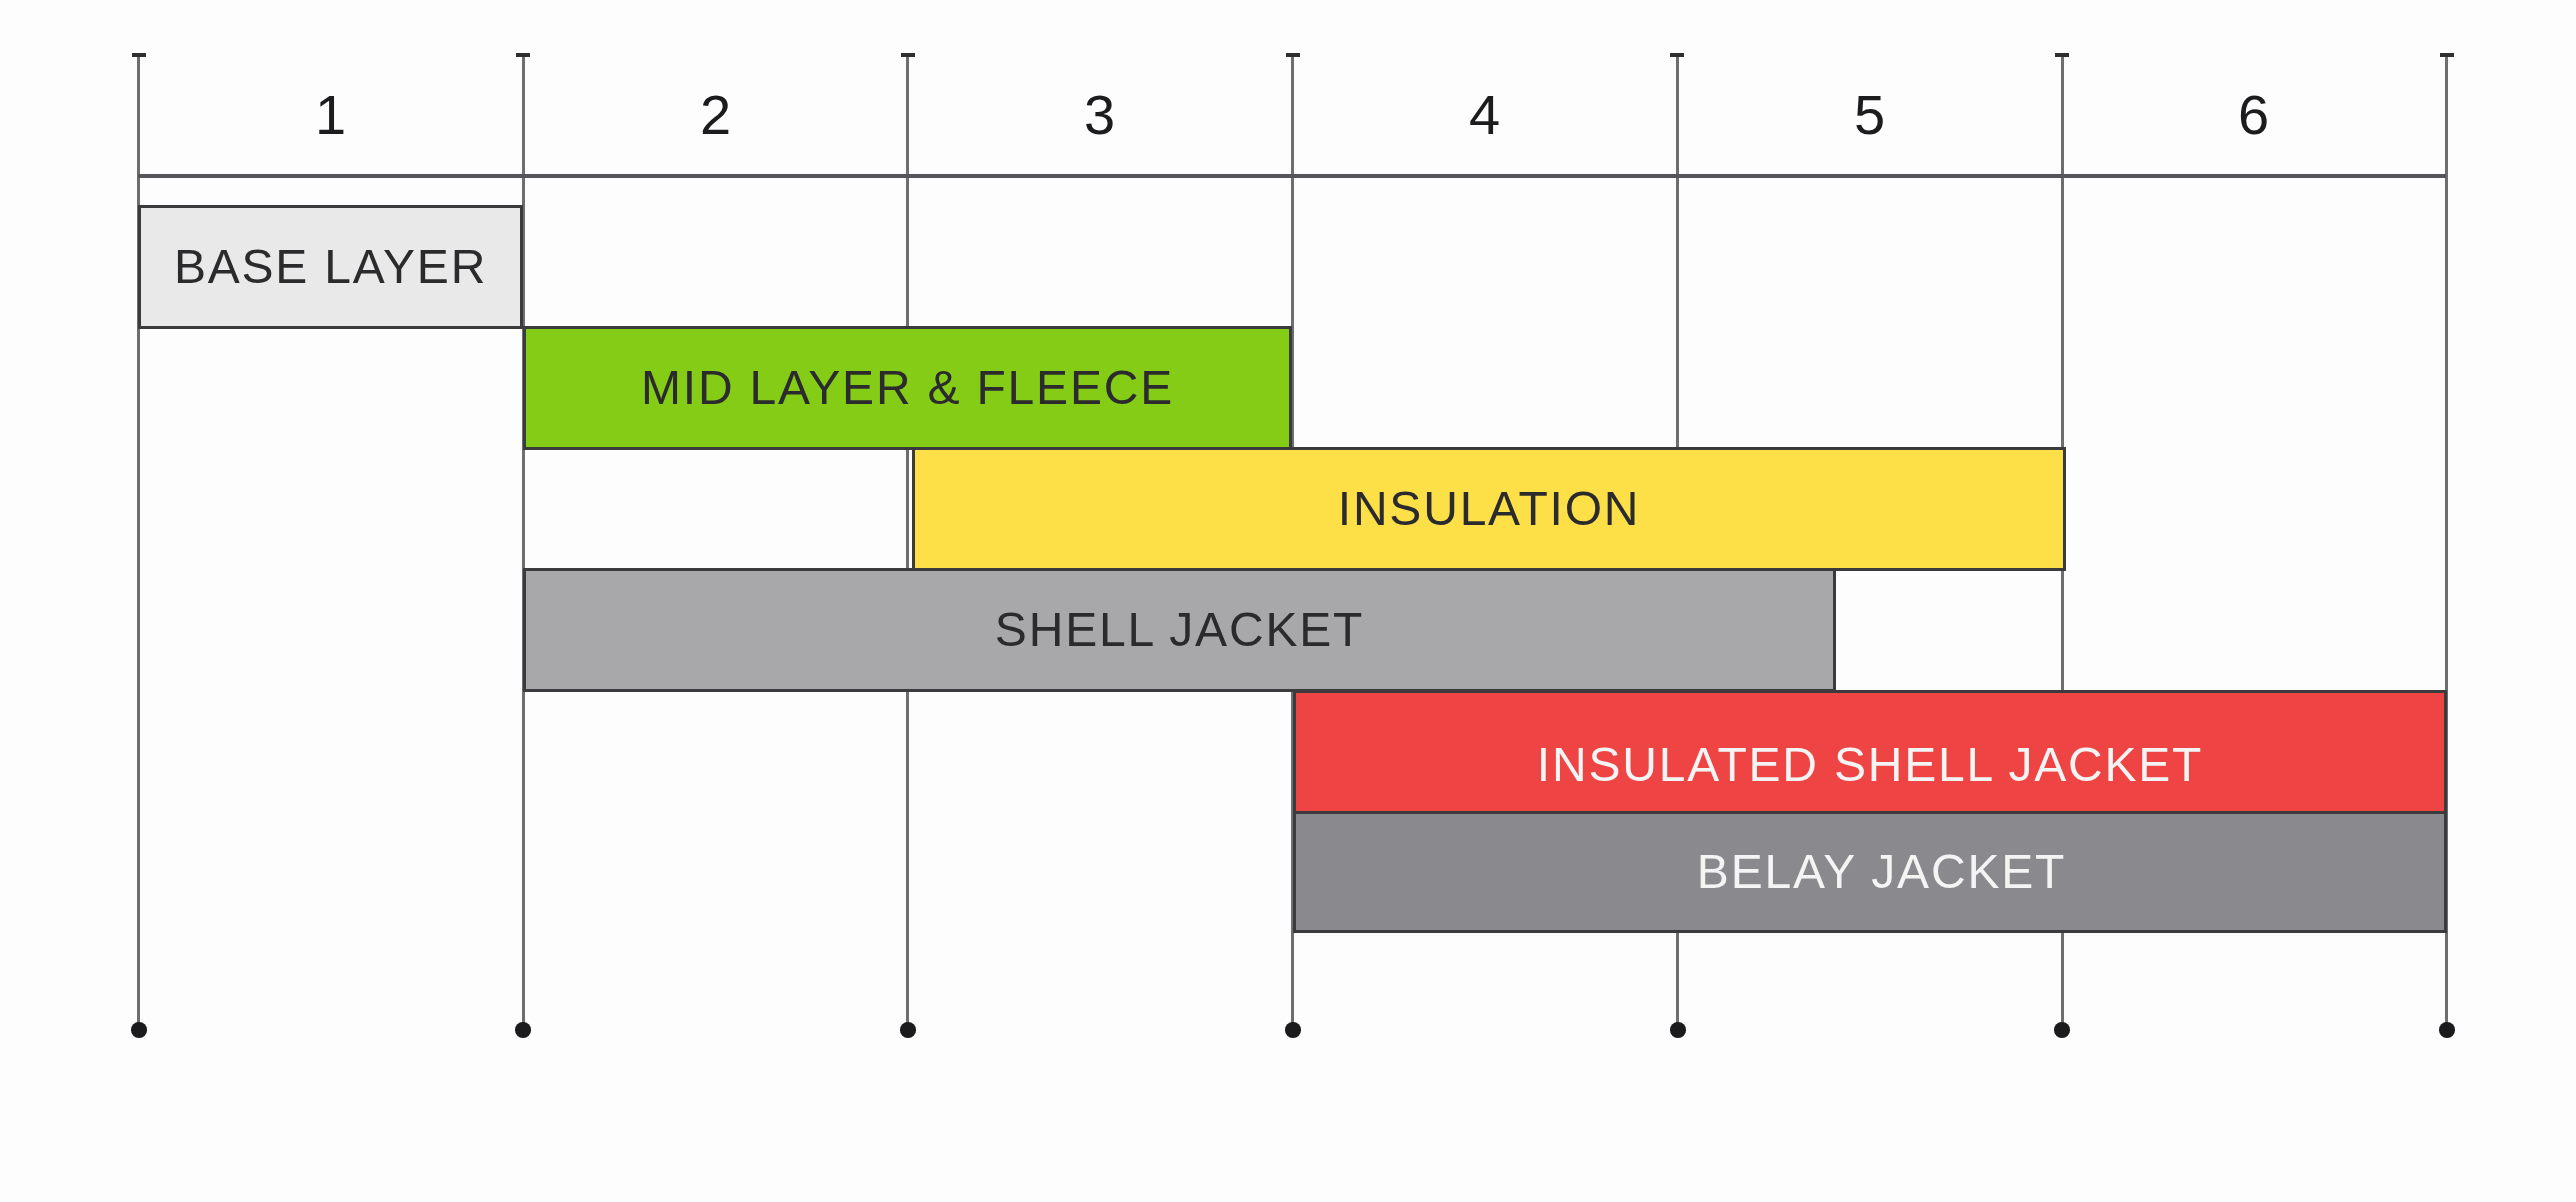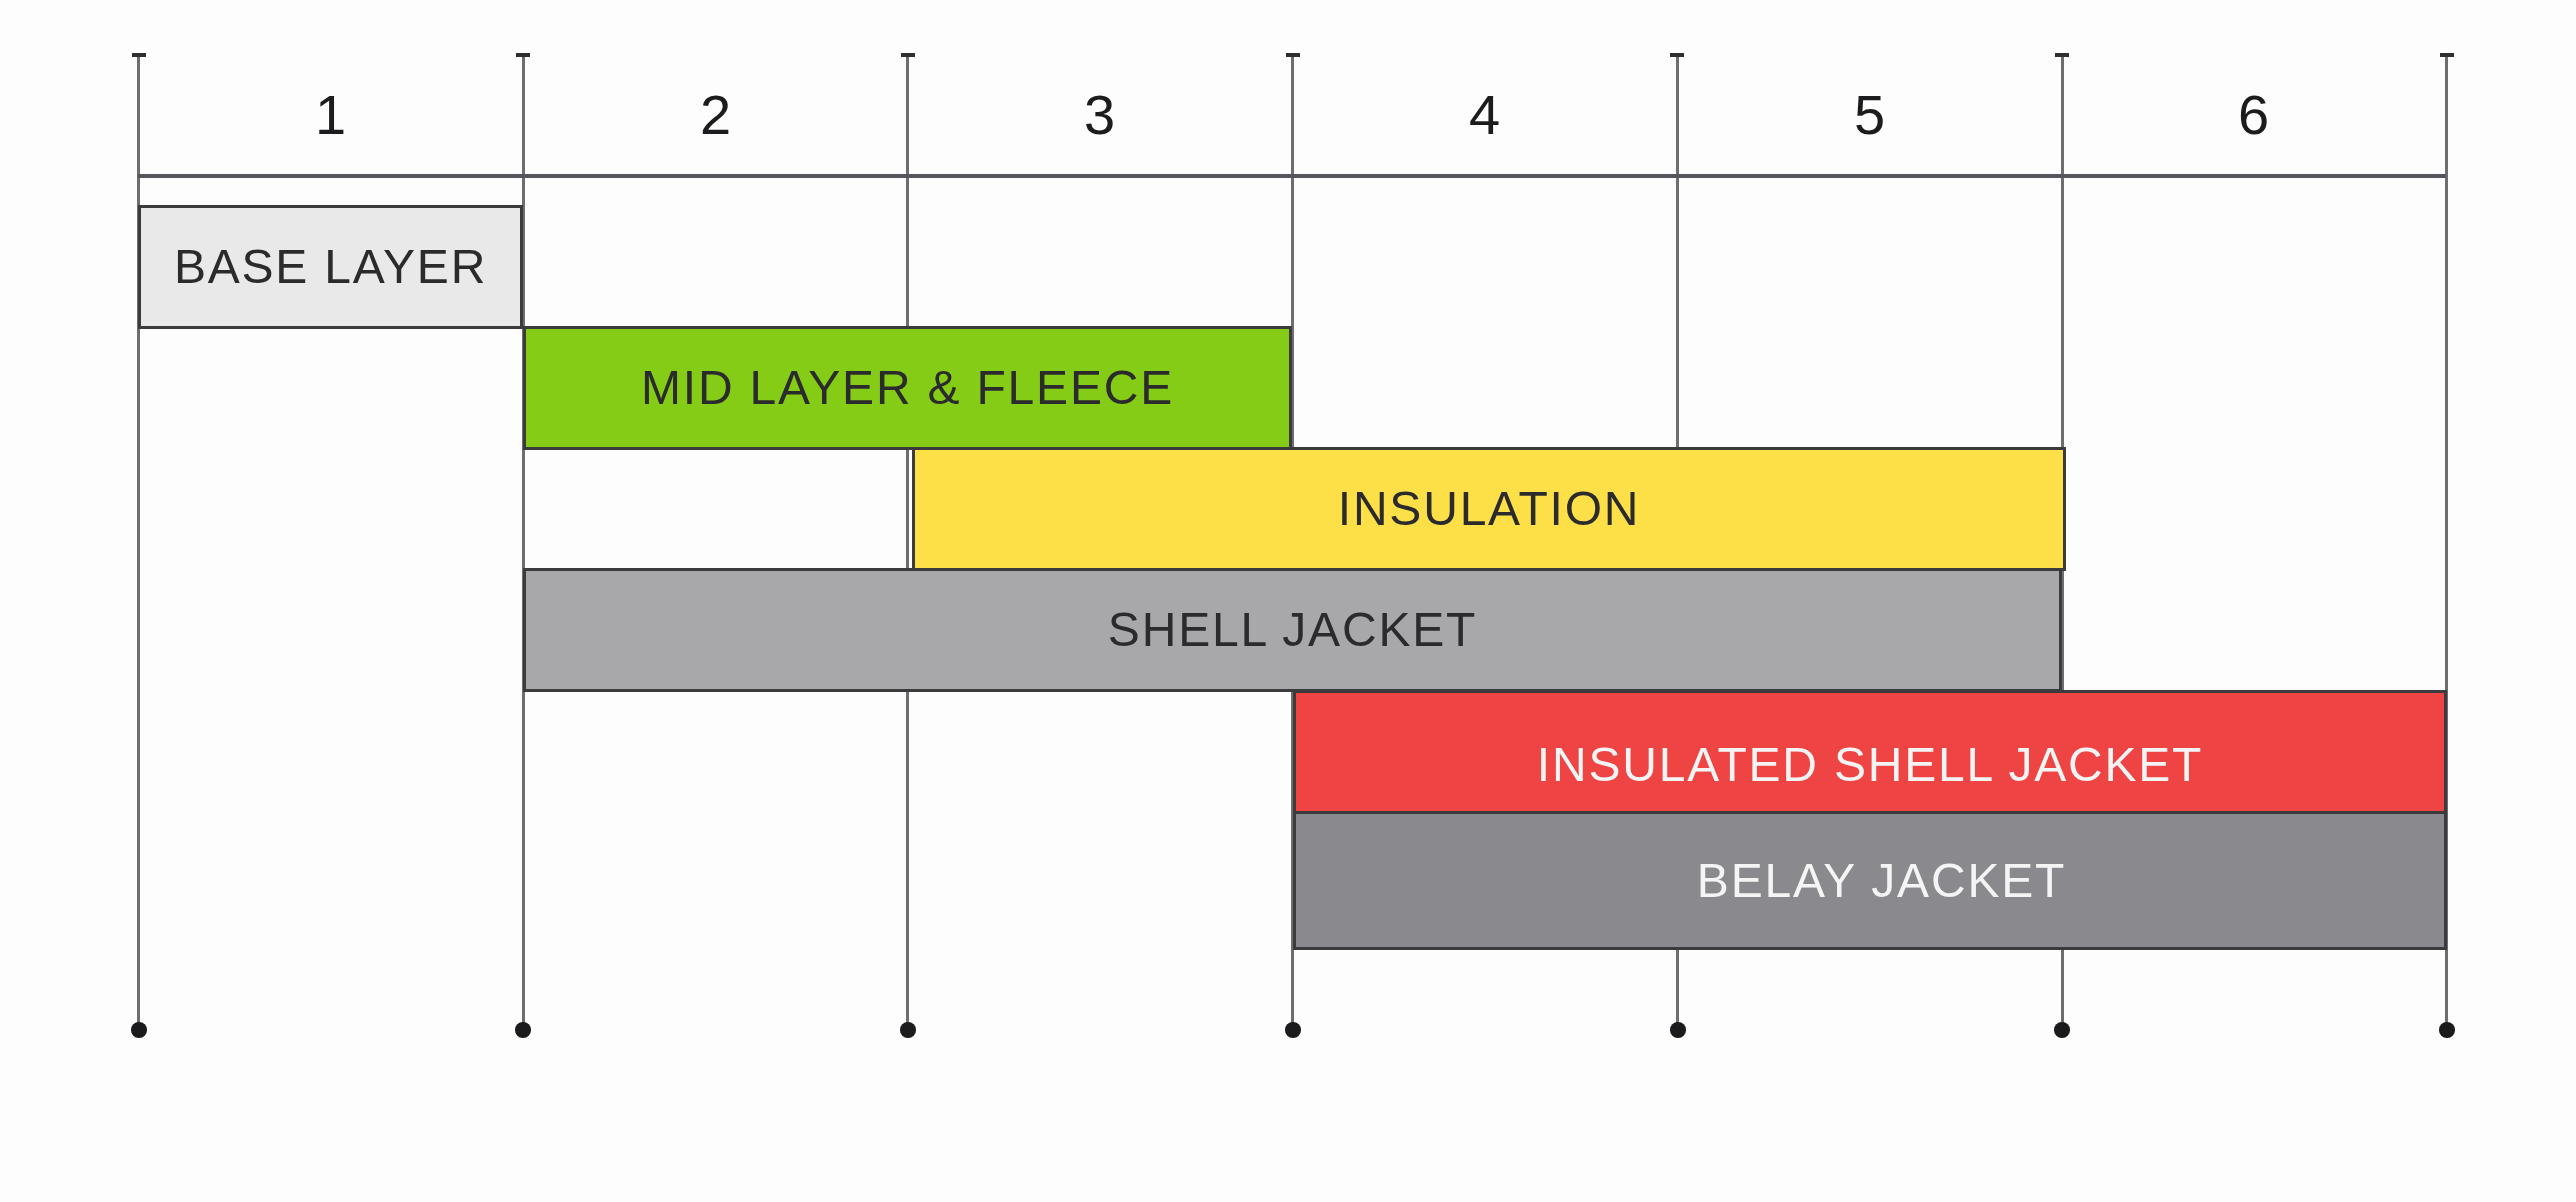--- a/index.html
+++ b/index.html
@@ -100,24 +100,24 @@
   <div id="bars">
       <div class="bar" style="left: 138px; width: 385px; top: 205px; height: 124px; background: rgb(233, 233, 233); border-color: rgb(59, 59, 62);">
         <span class="bar-label" style="color: rgb(43, 43, 45);">BASE LAYER</span>
       </div>
       <div class="bar" style="left: 523px; width: 769px; top: 326px; height: 124px; background: #84cc16; border-color: rgb(59, 59, 62);">
         <span class="bar-label" style="color: rgb(43, 43, 45);">MID LAYER &amp; FLEECE</span>
       </div>
       <div class="bar" style="left: 912px; width: 1154px; top: 447px; height: 124px; background: #fde047; border-color: rgb(59, 59, 62);">
         <span class="bar-label" style="color: rgb(43, 43, 45);">INSULATION</span>
       </div>
-      <div class="bar" style="left: 523px; width: 1539px; top: 568px; height: 124px; background: rgb(168, 168, 171); border-color: rgb(59, 59, 62);">
+      <div class="bar" style="left: 523px; width: 1313px; top: 568px; height: 124px; background: rgb(168, 168, 171); border-color: rgb(59, 59, 62);">
         <span class="bar-label" style="color: rgb(43, 43, 45);">SHELL JACKET</span>
       </div>
       <div class="bar" style="left: 1293px; width: 1154px; top: 690px; height: 150px; background: #ef4444; border-color: rgb(59, 59, 62);">
         <span class="bar-label" style="color: rgb(244, 244, 244);">INSULATED SHELL JACKET</span>
       </div>
-      <div class="bar" style="left: 1293px; width: 1154px; top: 811px; height: 139px; background: rgb(138, 138, 142); border-color: rgb(59, 59, 62); padding-left: 23px;">
+      <div class="bar" style="left: 1293px; width: 1154px; top: 811px; height: 122px; background: rgb(138, 138, 142); border-color: rgb(59, 59, 62); padding-left: 23px;">
         <span class="bar-label" style="color: rgb(244, 244, 244);">BELAY JACKET</span>
       </div>
     </div>
 </div>
 
 
 </body></html>

